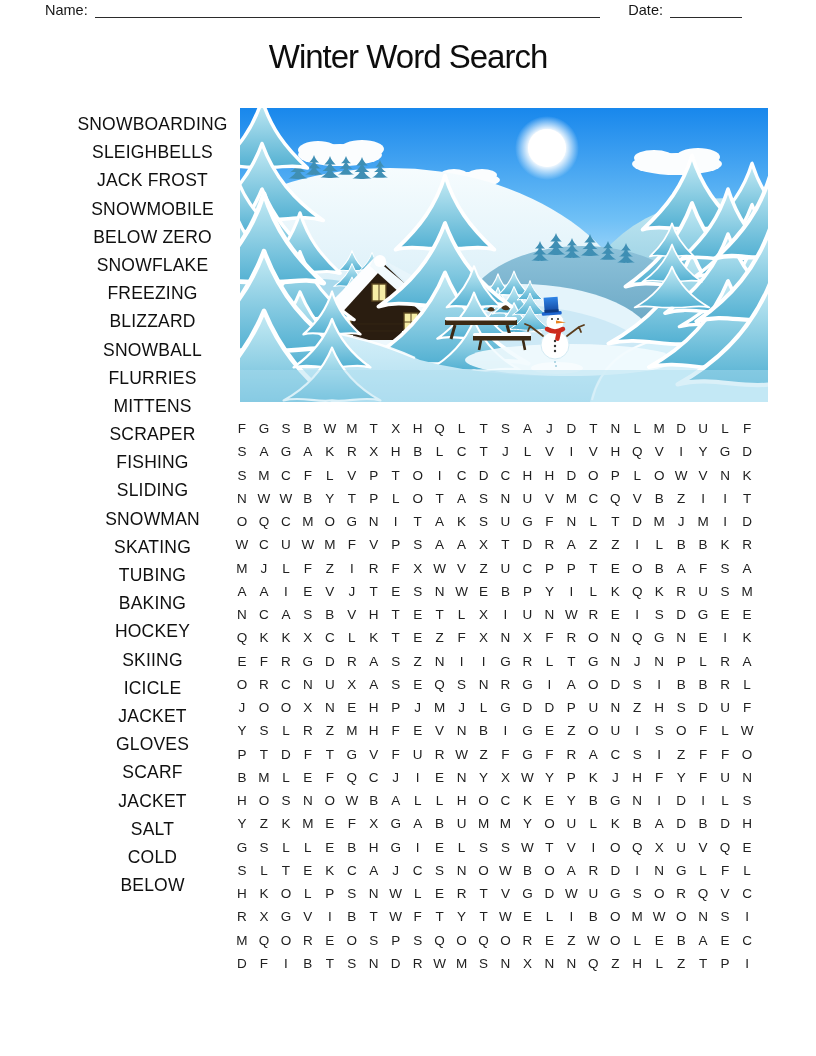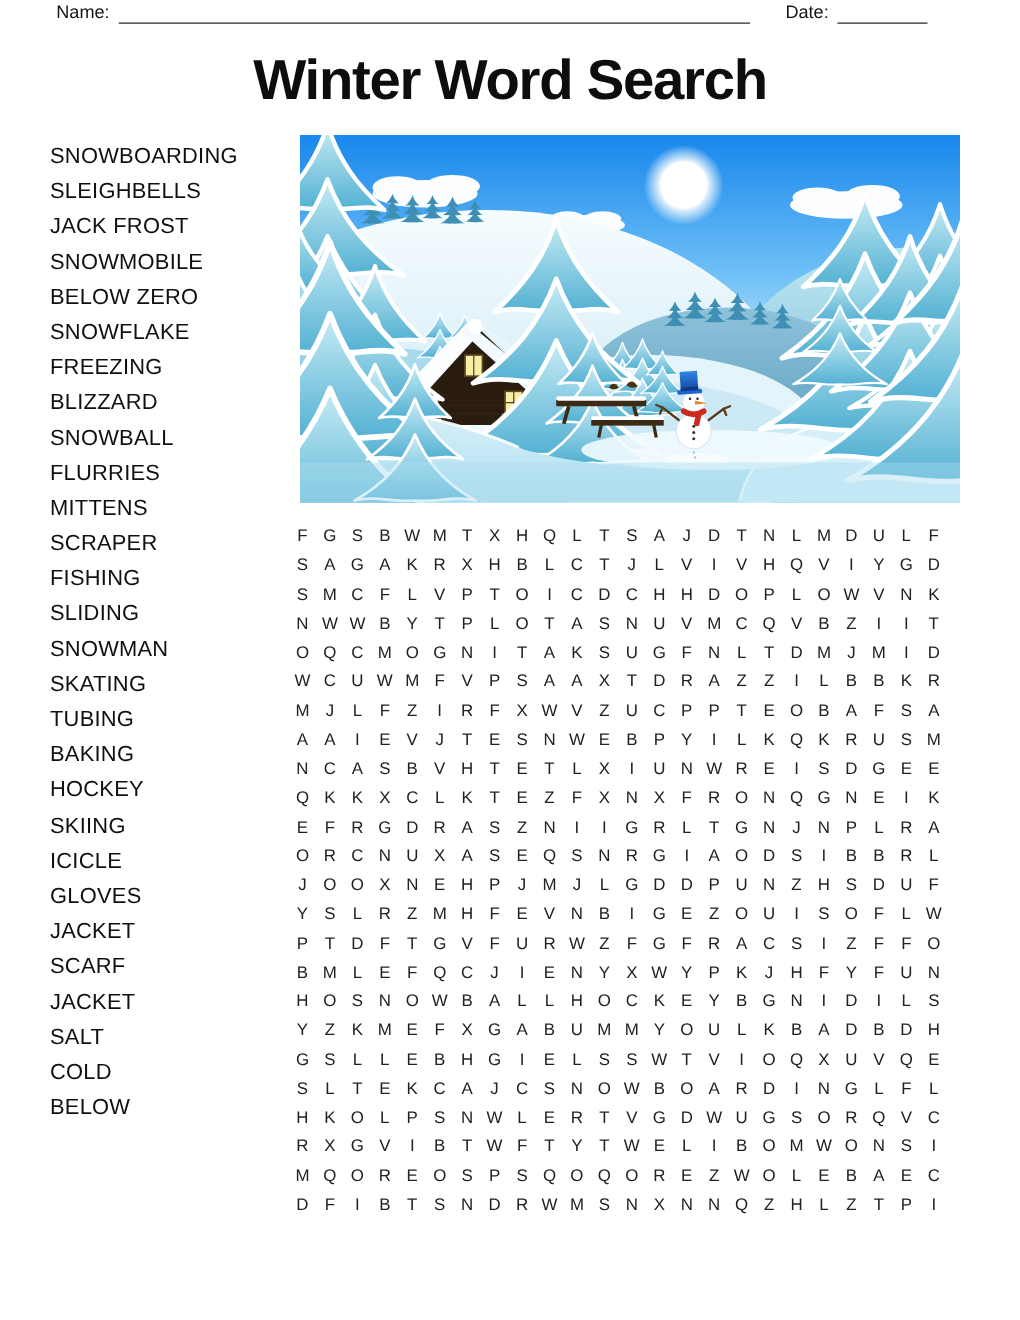--- a/index.html
+++ b/index.html
@@ -4,32 +4,32 @@
 <style>
   * { margin:0; padding:0; box-sizing:border-box; }
   body { background:#ffffff; }
   .page {
     position:relative; width:816px; height:1056px; background:#fff;
     font-family:"Liberation Sans", sans-serif; color:#1c1c1c; overflow:hidden;
   }
   
   .header-row {
     position:absolute; top:2px; left:45px; right:74px;
-    display:flex; align-items:center; font-size:14.5px; color:#161616;
+    display:flex; align-items:flex-start; font-size:14.5px; color:#161616;
   }
   .hlabel { padding-bottom:1px; }
   .name-line { flex:1; border-bottom:1.5px solid #2b2b2b; height:16px; margin-left:7px; margin-right:28px; }
   .date-line { width:72px; border-bottom:1.5px solid #2b2b2b; height:16px; margin-left:7px; }
   
   .title {
     position:absolute; top:38px; left:0; width:100%;
-    text-align:center; font-size:45px; font-weight:700; letter-spacing:-1px; color:#0d0d0d;
+    text-align:center; font-size:33px; font-weight:400; letter-spacing:-1px; color:#0d0d0d;
   }
   
-  .word-list { position:absolute; left:40px; top:110px; width:185px; }
+  .word-list { position:absolute; left:60px; top:110px; width:185px;text-align:center; }
   .word { height:28.2px; line-height:28.2px; font-size:17.5px; letter-spacing:0.2px; color:#101010; white-space:nowrap; }
   
   .scene { position:absolute; left:240px; top:108px; width:528px; height:294px; }
   .scene svg { display:block; width:100%; height:100%; }
   use.pine { fill:url(#treeG); stroke:#ffffff; stroke-width:2; stroke-linejoin:round; }
   use.far  { fill:var(--far-tree,#3f8fb4); stroke:none; }
   
   .letter-grid {
     position:absolute; left:231px; top:417px; width:527px; height:558px;
     display:grid; grid-template-columns:repeat(24,1fr); grid-template-rows:repeat(24,1fr);
@@ -68,22 +68,22 @@
       <div class="word">SCRAPER</div>
       <div class="word">FISHING</div>
       <div class="word">SLIDING</div>
       <div class="word">SNOWMAN</div>
       <div class="word">SKATING</div>
       <div class="word">TUBING</div>
       <div class="word">BAKING</div>
       <div class="word">HOCKEY</div>
       <div class="word">SKIING</div>
       <div class="word">ICICLE</div>
+      <div class="word">JACKET</div>
       <div class="word">GLOVES</div>
-      <div class="word">JACKET</div>
       <div class="word">SCARF</div>
       <div class="word">JACKET</div>
       <div class="word">SALT</div>
       <div class="word">COLD</div>
       <div class="word">BELOW</div>
     </div>
 
   <div class="scene">
     <svg viewBox="0 0 528 294" preserveAspectRatio="none">
       <defs>

